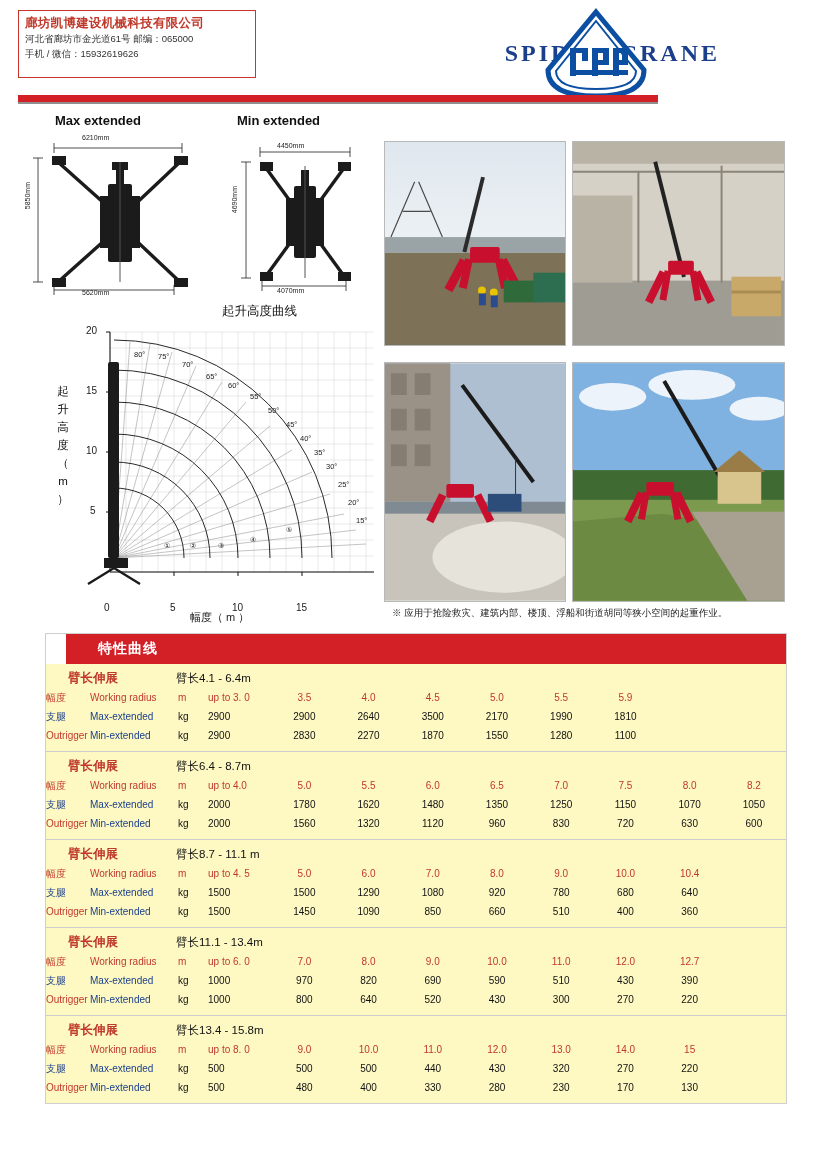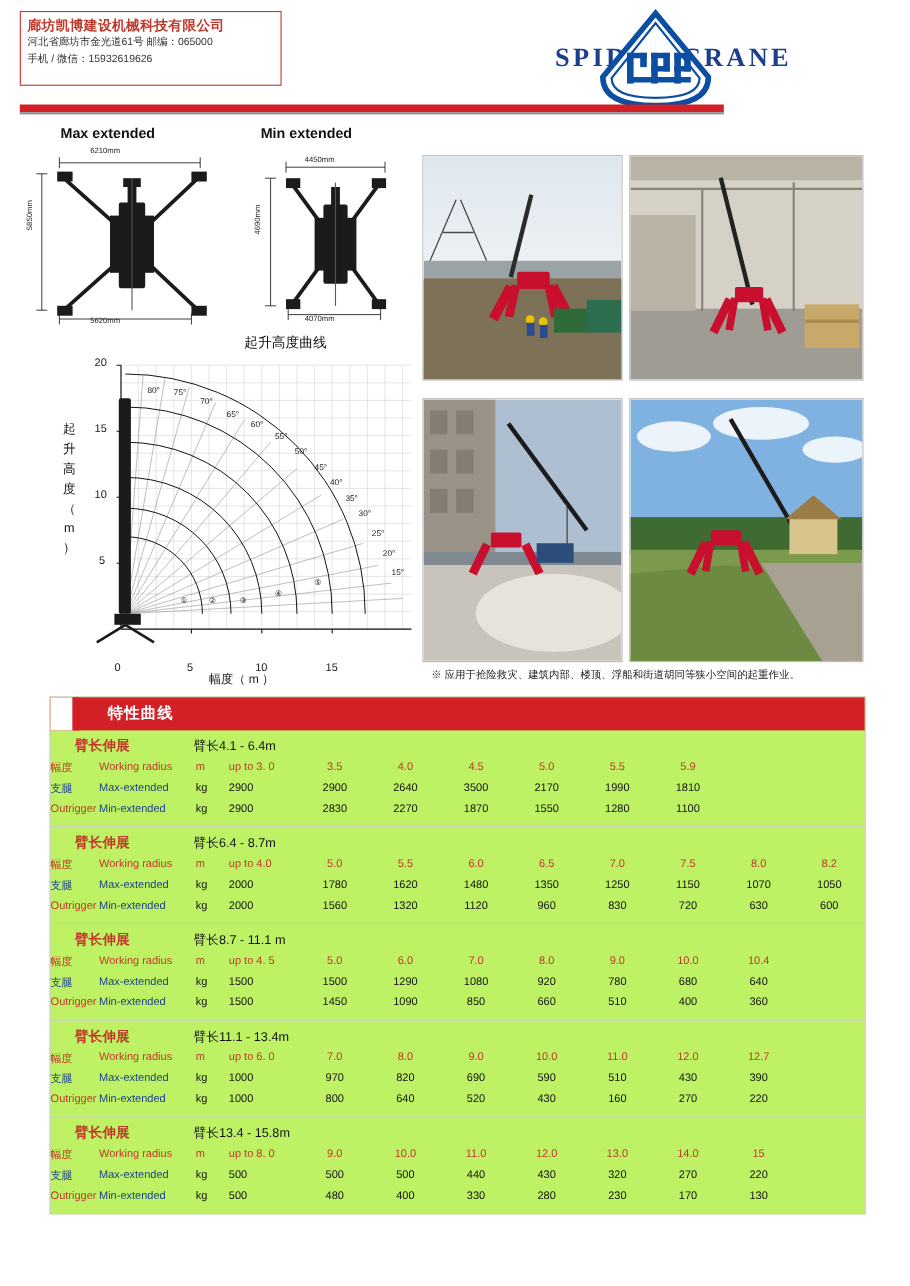--- a/index.html
+++ b/index.html
@@ -41,21 +41,21 @@
   .photo .sky{position:absolute;left:0;top:0;right:0;height:55%;}
   .photo .ground{position:absolute;left:0;bottom:0;right:0;height:45%;}
 
   
   .wm{position:absolute;left:300px;top:528px;width:300px;text-align:center;opacity:.55;}
   .wm-top{font-size:31px;color:#3a77c4;font-weight:bold;letter-spacing:2px;}
   .wm-bot{font-size:20px;color:#2e9e4a;letter-spacing:1px;}
   .note{position:absolute;left:392px;top:607px;font-size:9.5px;color:#222;}
 
   
-  .tbl-box{position:absolute;left:45px;top:633px;width:740px;border:1px solid #cfcfcf;background:#bef264;}
+  .tbl-box{position:absolute;left:45px;top:633px;width:740px;border:1px solid #cfcfcf;background:#fef9c3;}
   .tbl-head{background:#d31f26;height:30px;position:relative;}
   .tbl-head span{position:absolute;left:52px;top:6px;color:#fff;font-size:14px;font-weight:bold;letter-spacing:1px;}
   .tbl-head:before{content:"";position:absolute;left:0;top:0;width:20px;height:30px;background:#fff;}
   .tbl-head:after{content:"";position:absolute;left:20px;top:0;width:6px;height:30px;background:#d31f26;}
 
   .grp{border-bottom:1px solid #cdcdcd;padding:5px 0 6px 0;}
   .grp:last-child{border-bottom:none;}
   .grp-title{height:19px;position:relative;}
   .grp-title .cn{position:absolute;left:22px;top:1px;font-size:12.5px;color:#c0392b;font-weight:bold;}
   .grp-title .len{position:absolute;left:130px;top:2px;font-size:11.5px;color:#111;}
@@ -615,21 +615,21 @@
         </tr>
         <tr>
           <td class="lbl-cn2" style="color:#c0392b;">Outrigger</td>
           <td class="lbl-en2">Min-extended</td>
           <td class="unit2">kg</td>
           <td class="n first">1000</td>
           <td class="n">800</td>
           <td class="n">640</td>
           <td class="n">520</td>
           <td class="n">430</td>
-          <td class="n">160</td>
+          <td class="n">300</td>
           <td class="n">270</td>
           <td class="n">220</td>
           <td></td>
         </tr>
       </tbody>
         </table>
     </div>
 
     <div class="grp">
       <div class="grp-title">

